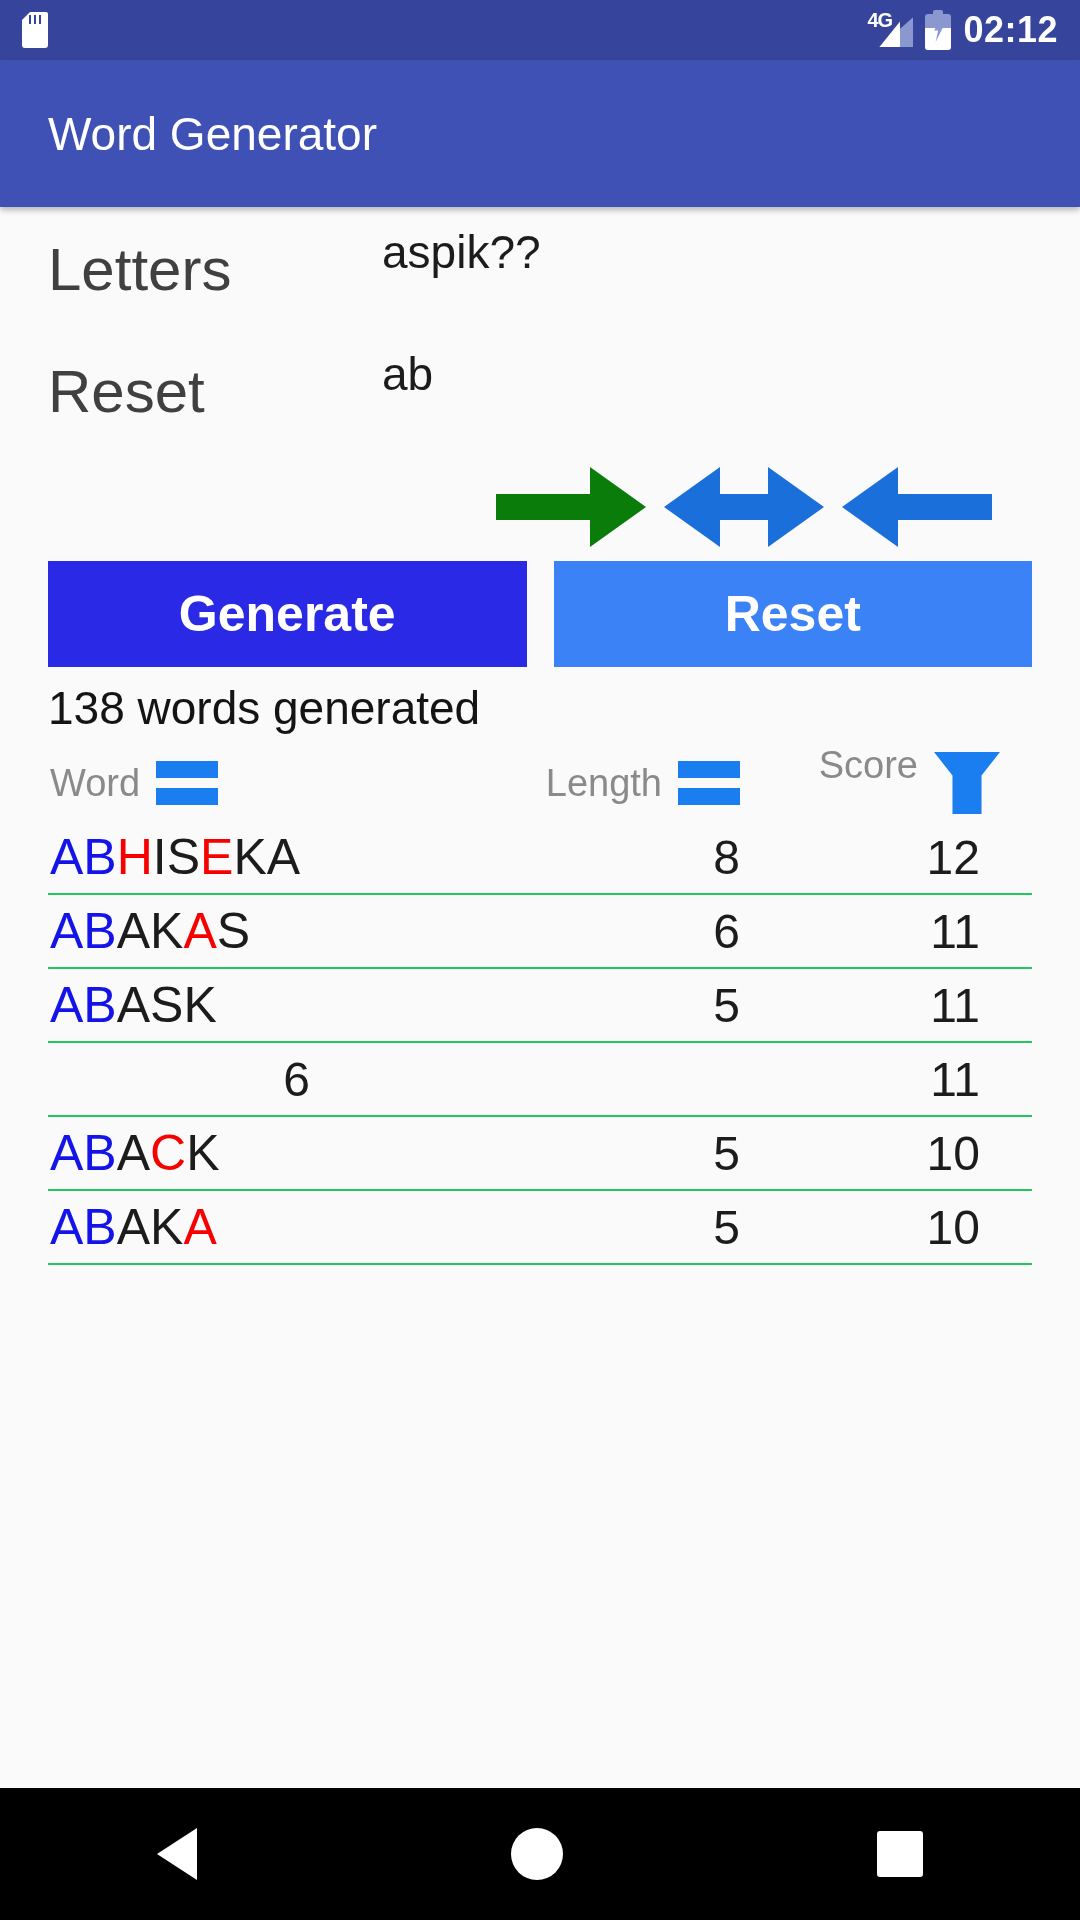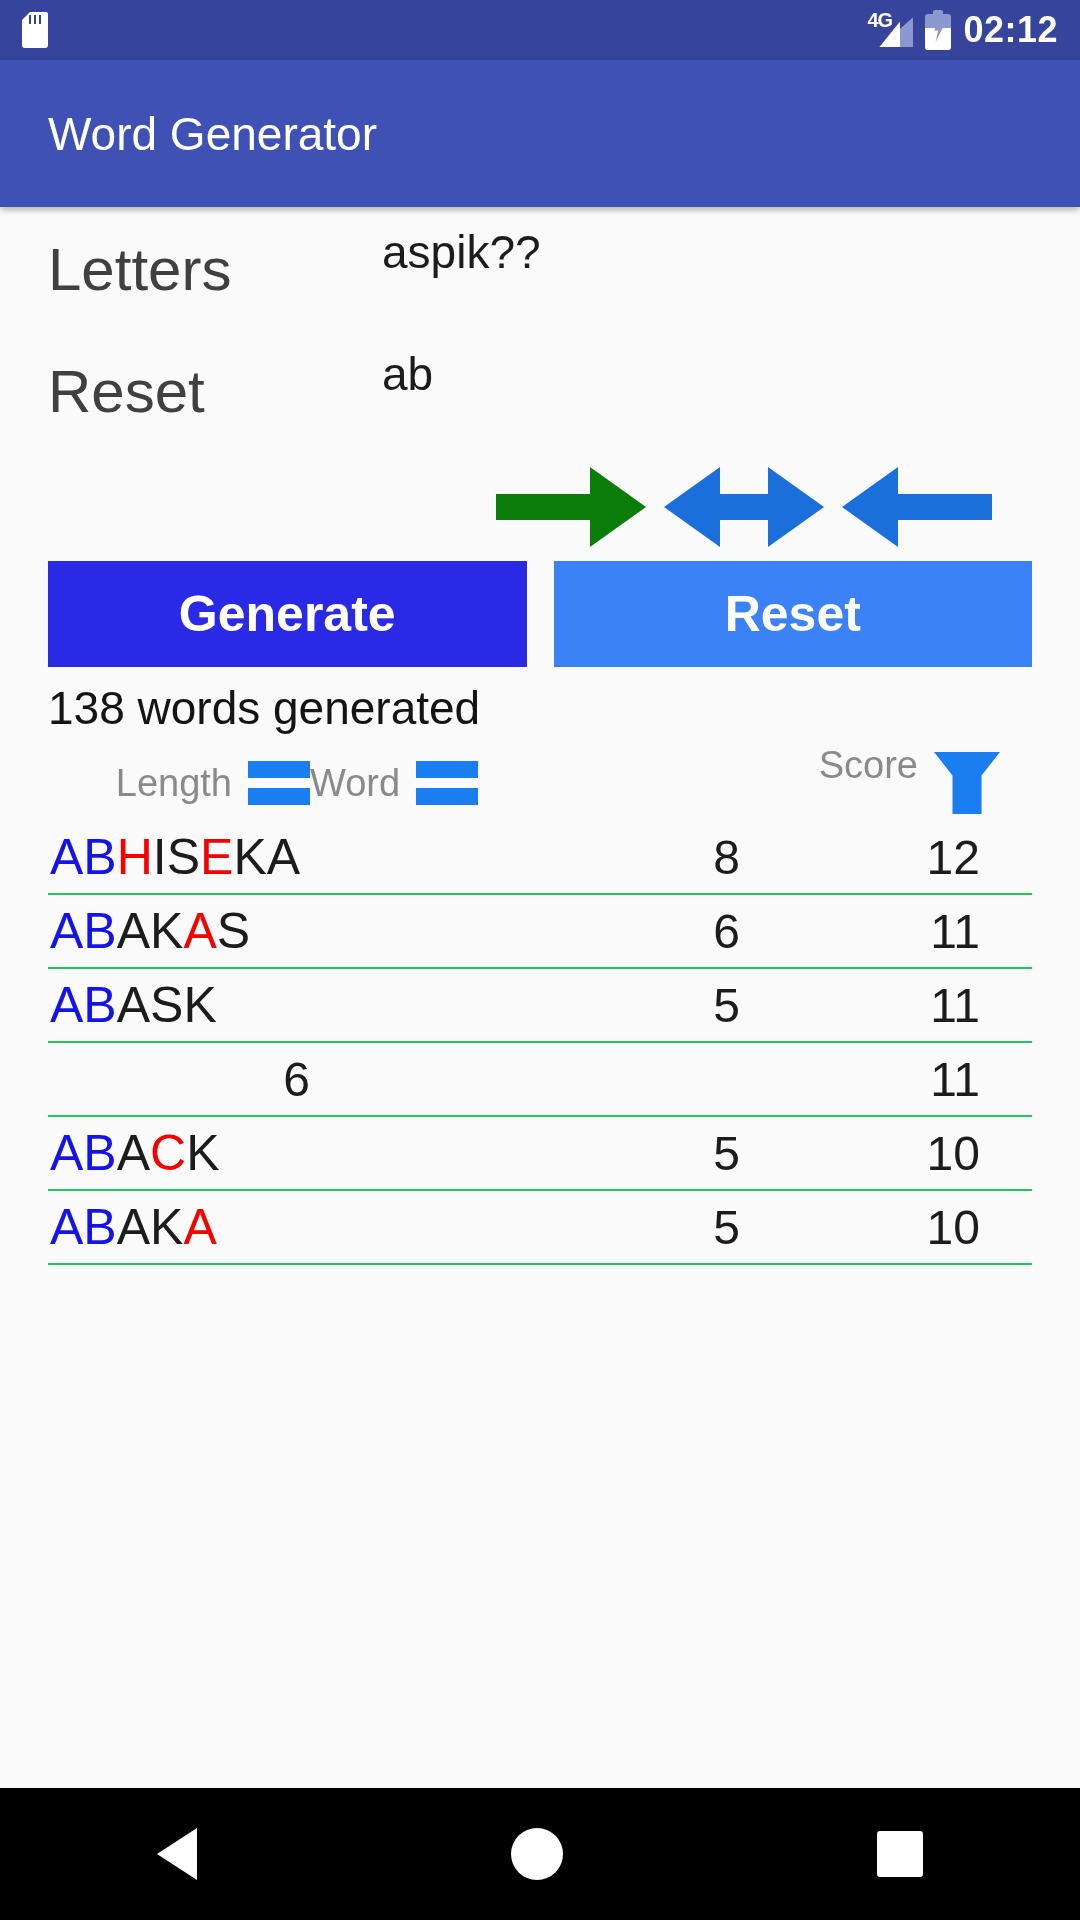--- a/index.html
+++ b/index.html
@@ -305,29 +305,29 @@
 
   <div id="button-row">
     <button id="generate-button" class="action-btn">Generate</button>
     <button id="reset-button" class="action-btn">Reset</button>
   </div>
 
   <div id="count-text">138 words generated</div>
 
   <div id="word-table">
     <div id="table-header">
-      <span class="th th-length">
-        <span>Length</span>
+      <span class="th th-word">
+        <span>Word</span>
         <span class="eq-icon">
             <i></i>
             <i></i>
           </span>
       </span>
-      <span class="th th-word">
-        <span>Word</span>
+      <span class="th th-length">
+        <span>Length</span>
         <span class="eq-icon">
             <i></i>
             <i></i>
           </span>
       </span>
       <span class="th th-score">
         <span class="score-label-wrap">Score</span>
         <span class="chev-down"></span>
       </span>
     </div>

